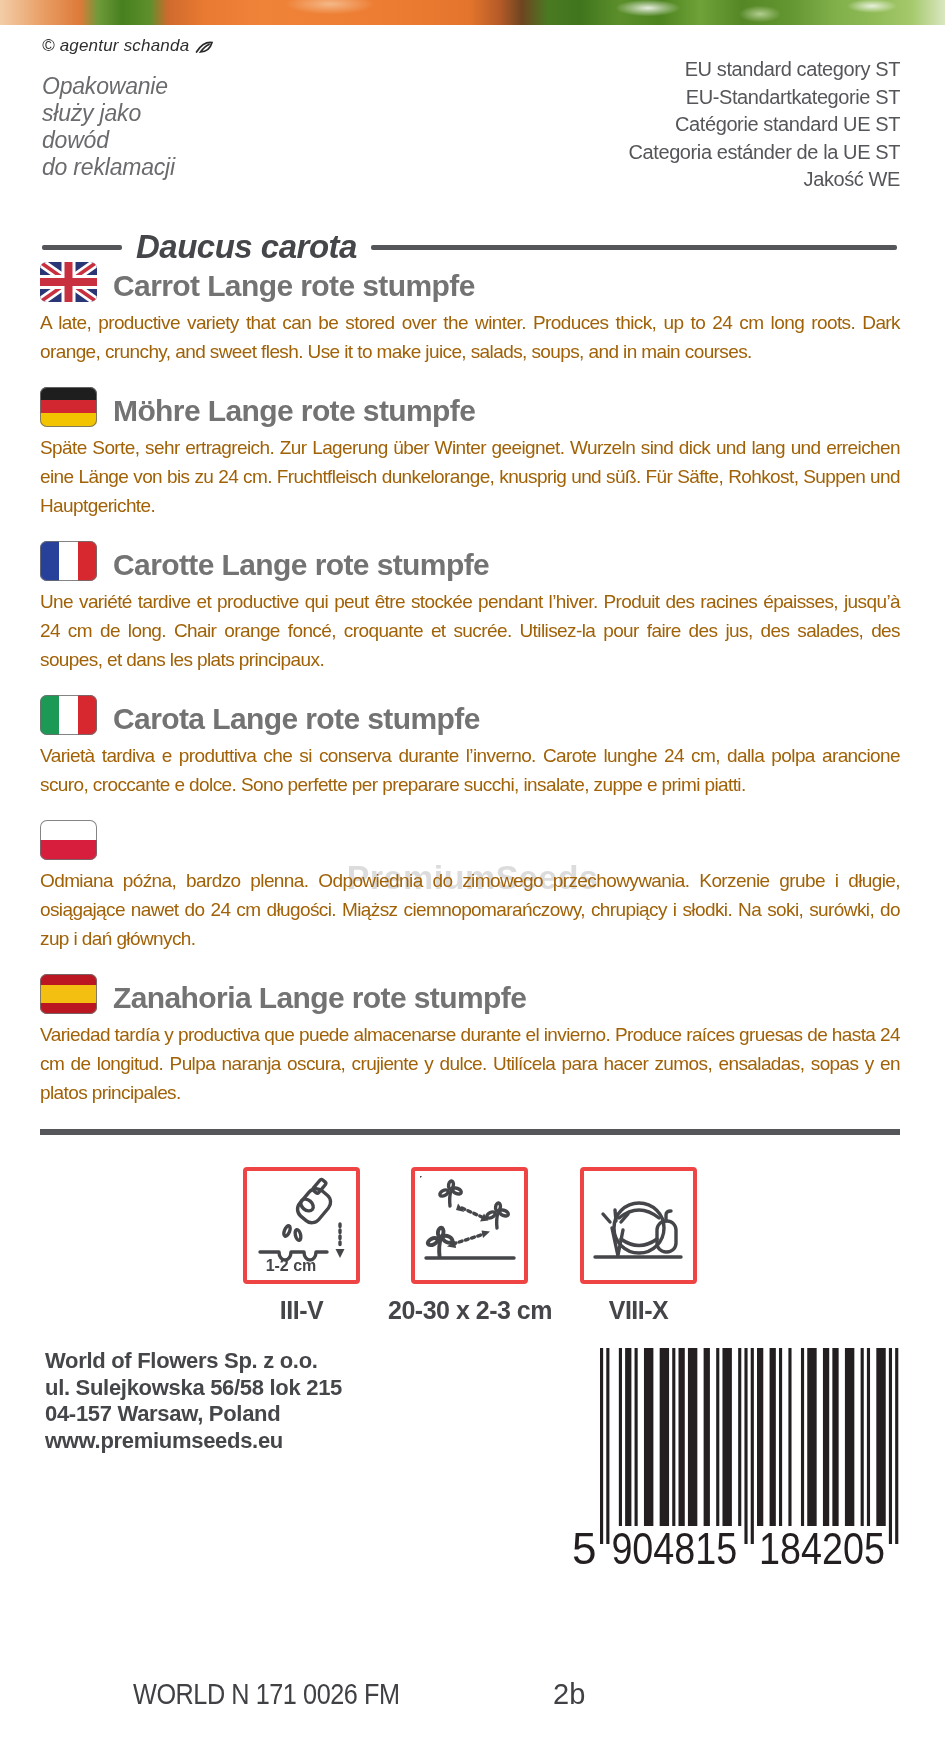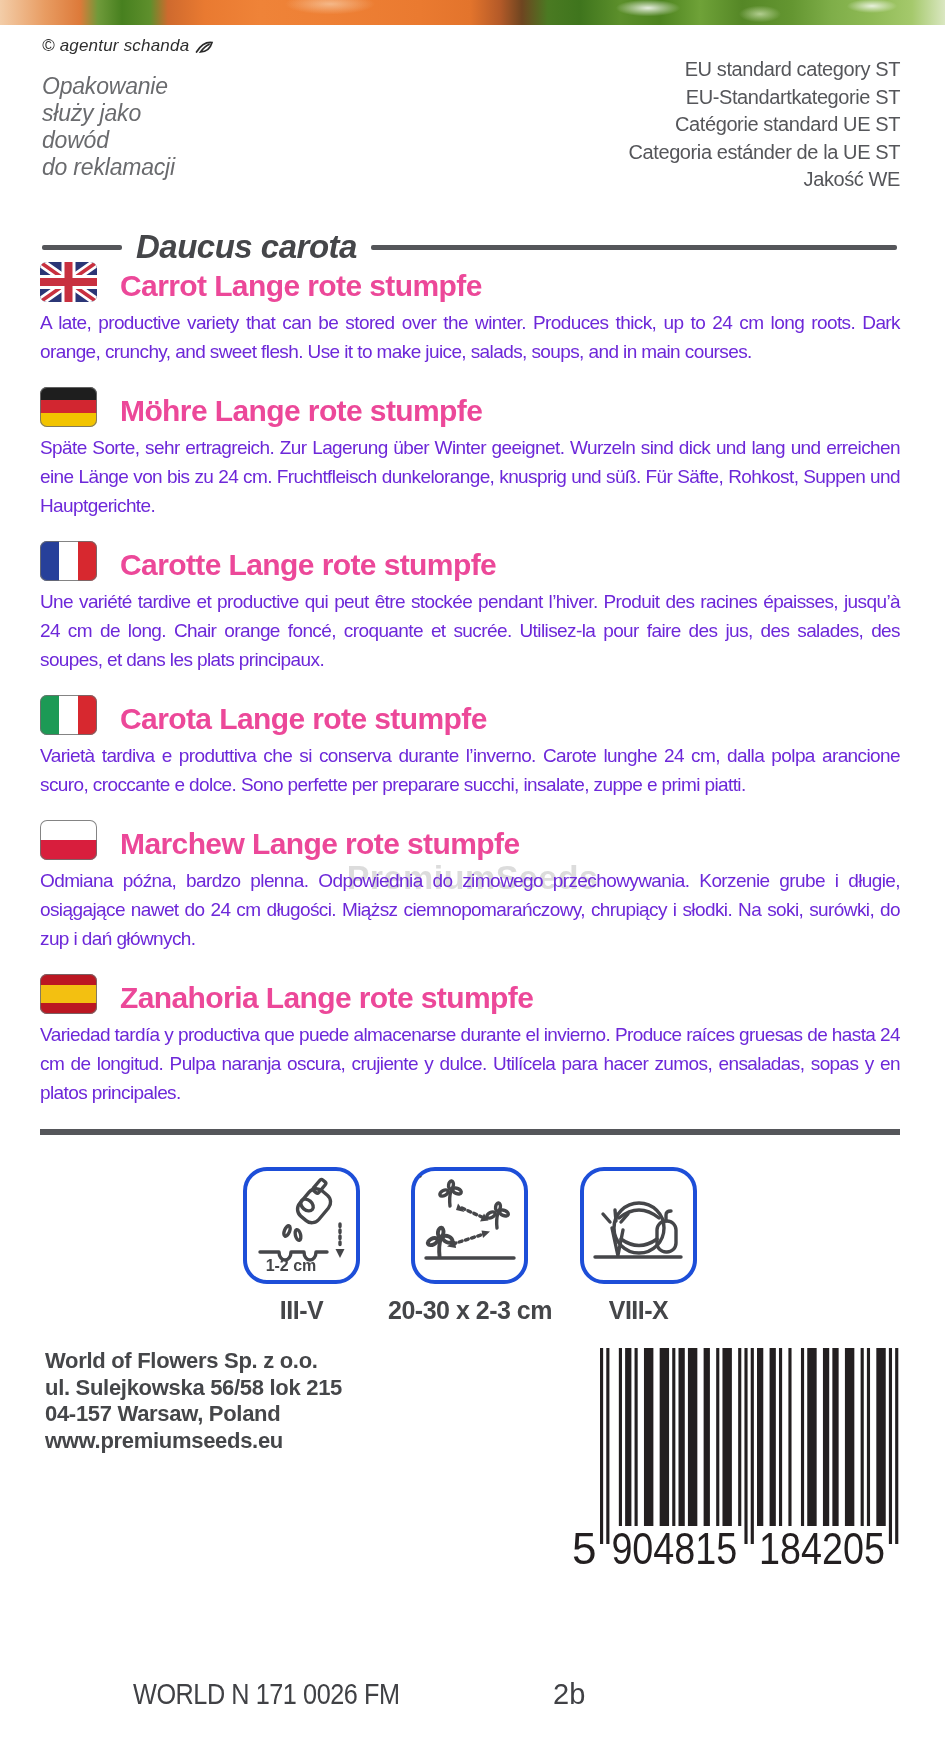--- a/index.html
+++ b/index.html
@@ -36,29 +36,29 @@
   .content{position:absolute;top:262px;left:40px;right:45px;z-index:1;}
   .lang{margin-bottom:21px;}
   .lang-head{display:flex;align-items:flex-end;gap:16px;height:40px;}
   .flag{width:57px;height:40px;border-radius:7px;overflow:hidden;flex:0 0 auto;
         box-shadow:inset 0 0 0 1px rgba(110,110,110,.85);}
   .flag-de{background:linear-gradient(180deg,#1e1e1e 0 33%,#d22630 33% 66%,#f2c400 66%);}
   .flag-fr{background:linear-gradient(90deg,#27409a 0 34%,#ffffff 34% 66%,#d7282f 66%);}
   .flag-it{background:linear-gradient(90deg,#1c9a55 0 34%,#ffffff 34% 66%,#d7282f 66%);}
   .flag-pl{background:linear-gradient(180deg,#ffffff 0 50%,#d81e3d 50%);}
   .flag-es{background:linear-gradient(180deg,#bb1722 0 27%,#f3c011 27% 73%,#bb1722 73%);}
-  .lang-title{margin:0 0 1px 7px;font-size:30px;font-weight:bold;color:#ec4899;letter-spacing:-.6px;line-height:1;white-space:nowrap;}
-  .lang-body{margin:6px 0 0 0;font-size:19px;line-height:29px;letter-spacing:-.6px;color:#6d28d9;text-align:justify;}
+  .lang-title{margin:0 0 1px 0;font-size:30px;font-weight:bold;color:#737373;letter-spacing:-.6px;line-height:1;white-space:nowrap;}
+  .lang-body{margin:6px 0 0 0;font-size:19px;line-height:29px;letter-spacing:-.6px;color:#a16207;text-align:justify;}
 
   .divider{height:6px;background:#55565a;margin-top:22px;}
 
   
   .pictos{display:flex;justify-content:center;gap:28px;margin-top:32px;}
   .picto{display:flex;flex-direction:column;align-items:center;}
-  .picto-box{width:109px;height:109px;border:4px solid #1d4ed8;border-radius:24px;display:flex;align-items:center;justify-content:center;background:#fff;}
+  .picto-box{width:109px;height:109px;border:4px solid #ef4444;border-radius:4px;display:flex;align-items:center;justify-content:center;background:#fff;}
   .picto-label{margin-top:12px;font-size:25px;font-weight:bold;color:#454649;letter-spacing:-.5px;white-space:nowrap;}
 
   
   .company{position:absolute;left:45px;top:1348px;font-size:22px;font-weight:bold;line-height:26.5px;color:#454649;letter-spacing:-.3px;z-index:1;}
   .barcode{position:absolute;left:570px;top:1338px;z-index:1;}
 
   .footer{position:absolute;left:133px;top:1678px;height:30px;z-index:1;color:#404145;font-size:29px;}
   .print-code{display:inline-block;transform:scaleX(.87);transform-origin:left center;letter-spacing:-.5px;white-space:nowrap;}
   .batch{position:absolute;left:420px;top:0;}
 
@@ -147,21 +147,20 @@
       <div class="lang-head">
         <span class="flag flag-it"></span>
         <h2 class="lang-title">Carota Lange rote stumpfe</h2>
       </div>
       <p class="lang-body">Varietà tardiva e produttiva che si conserva durante l’inverno. Carote lunghe 24 cm, dalla polpa arancione scuro, croccante e dolce. Sono perfette per preparare succhi, insalate, zuppe e primi piatti.</p>
     </section>
 
     <section class="lang">
       <div class="lang-head">
         <span class="flag flag-pl"></span>
-        <h2 class="lang-title">Marchew Lange rote stumpfe</h2>
       </div>
       <p class="lang-body">Odmiana późna, bardzo plenna. Odpowiednia do zimowego przechowywania. Korzenie grube i długie, osiągające nawet do 24 cm długości. Miąższ ciemnopomarańczowy, chrupiący i słodki. Na soki, surówki, do zup i dań głównych.</p>
     </section>
 
     <section class="lang">
       <div class="lang-head">
         <span class="flag flag-es"></span>
         <h2 class="lang-title">Zanahoria Lange rote stumpfe</h2>
       </div>
       <p class="lang-body">Variedad tardía y productiva que puede almacenarse durante el invierno. Produce raíces gruesas de hasta 24 cm de longitud. Pulpa naranja oscura, crujiente y dulce. Utilícela para hacer zumos, ensaladas, sopas y en platos principales.</p>

